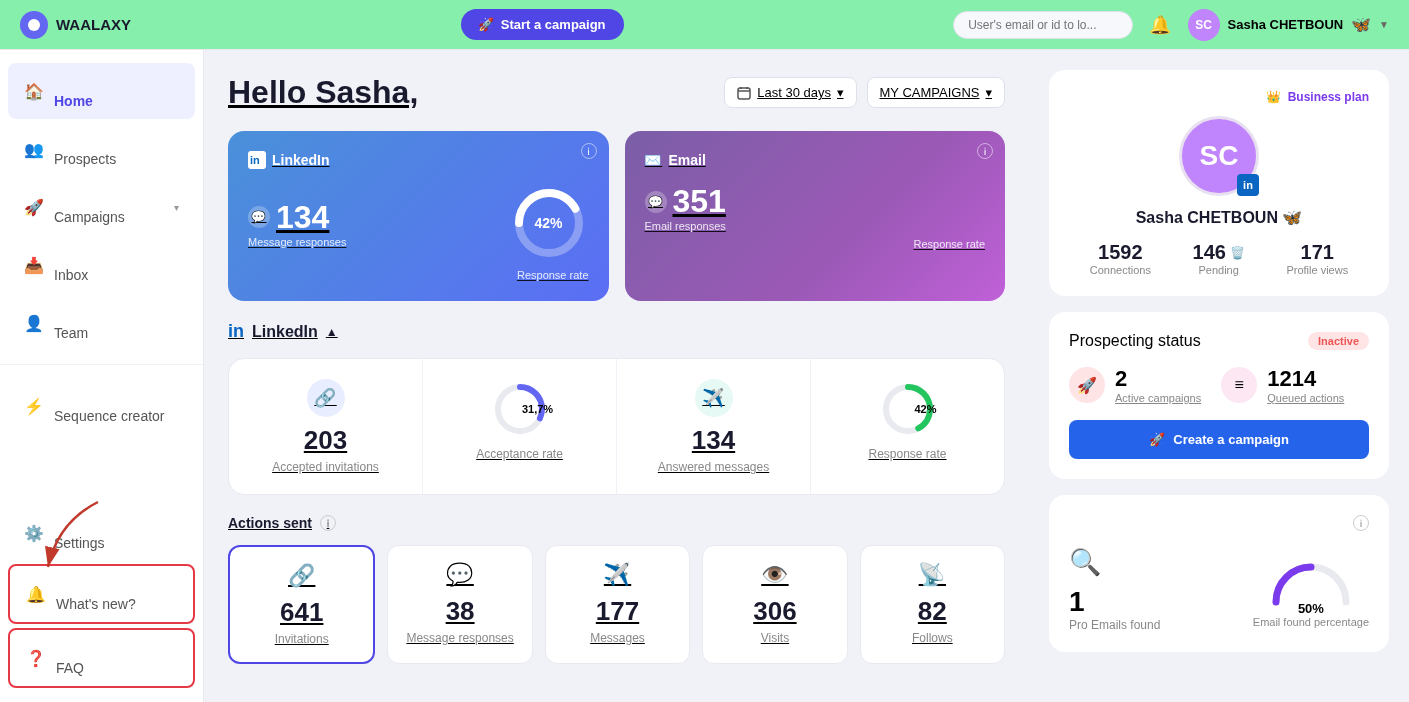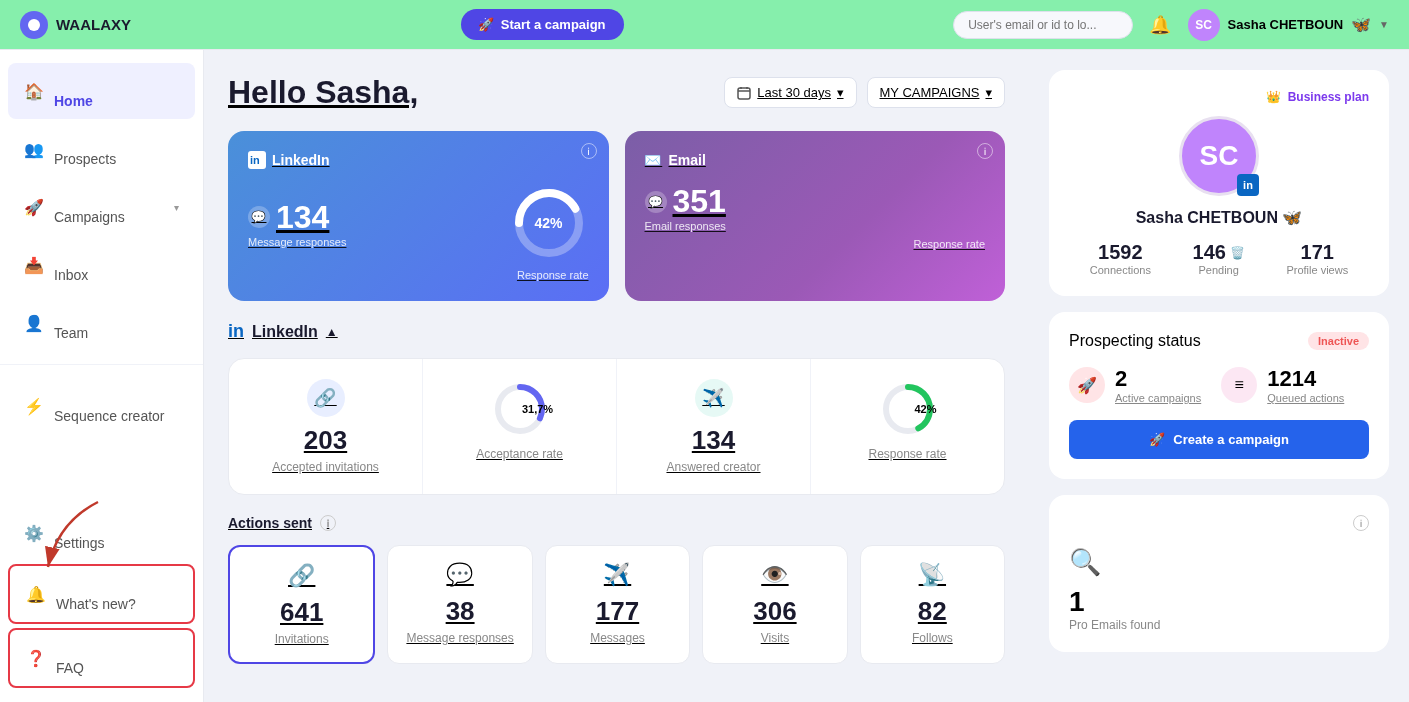--- a/index.html
+++ b/index.html
@@ -353,21 +353,21 @@
             <circle cx="30" cy="30" r="22" fill="none" stroke="#6366f1" stroke-width="6" stroke-dasharray="138.2" stroke-dashoffset="94.3" stroke-linecap="round" transform="rotate(-90 30 30)"></circle>
           </svg>
           <div class="rate-donut-label">31,7%</div>
         </div>
         <div class="stat-label">Acceptance rate</div>
       </div>
 
       <div class="linkedin-stat-item">
         <div class="stat-icon stat-icon-teal" style="background:#e6f9f5;">✈️</div>
         <div class="stat-number">134</div>
-        <div class="stat-label">Answered creator</div>
+        <div class="stat-label">Answered messages</div>
       </div>
 
       <div class="linkedin-stat-item">
         <div class="rate-donut-wrap">
           <svg width="60" height="60" viewBox="0 0 60 60">
             <circle cx="30" cy="30" r="22" fill="none" stroke="#e8eaf0" stroke-width="6"></circle>
             <circle cx="30" cy="30" r="22" fill="none" stroke="#22c55e" stroke-width="6" stroke-dasharray="138.2" stroke-dashoffset="80.2" stroke-linecap="round" transform="rotate(-90 30 30)"></circle>
           </svg>
           <div class="rate-donut-label">42%</div>
         </div>
@@ -479,17 +479,25 @@
         <span></span>
         <span class="info-circle">ℹ</span>
       </div>
       <div class="email-finder-body">
         <div class="email-finder-stat">
           <div class="email-finder-icon">🔍</div>
           <div class="email-finder-number">1</div>
           <div class="email-finder-label">Pro Emails found</div>
         </div>
 
+        <div style="text-align:center;">
+          <svg width="90" height="55" viewBox="0 0 90 55">
+            <path d="M 10 50 A 35 35 0 0 1 80 50" fill="none" stroke="#e8eaf0" stroke-width="7" stroke-linecap="round"></path>
+            <path d="M 10 50 A 35 35 0 0 1 45 15" fill="none" stroke="#7c3aed" stroke-width="7" stroke-linecap="round"></path>
+          </svg>
+          <div style="font-size:13px;font-weight:700;margin-top:-10px;">50%</div>
+          <div style="font-size:11px;color:#888;">Email found percentage</div>
+        </div>
       </div>
     </div>
 
   </div>
 </div>
 
 </body></html>

